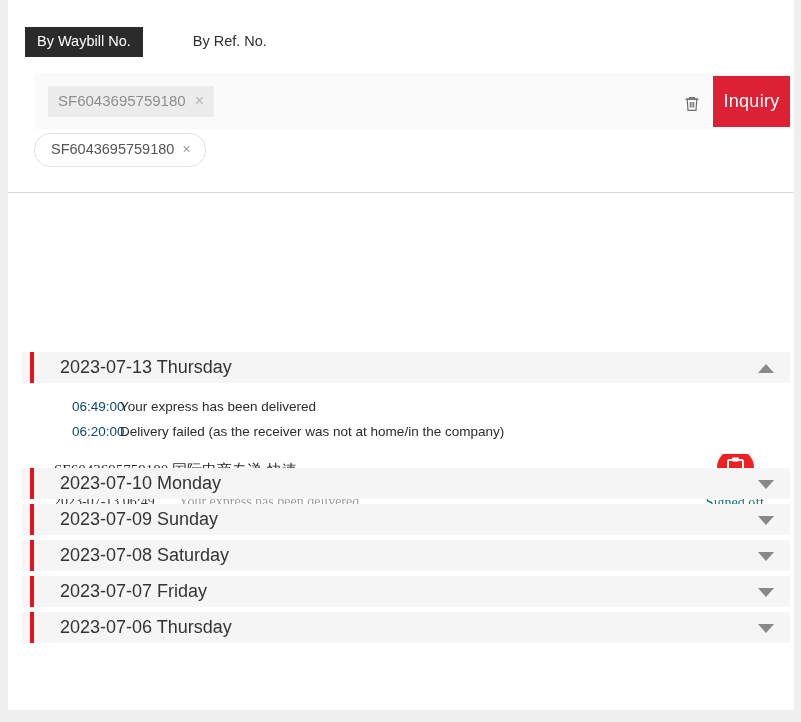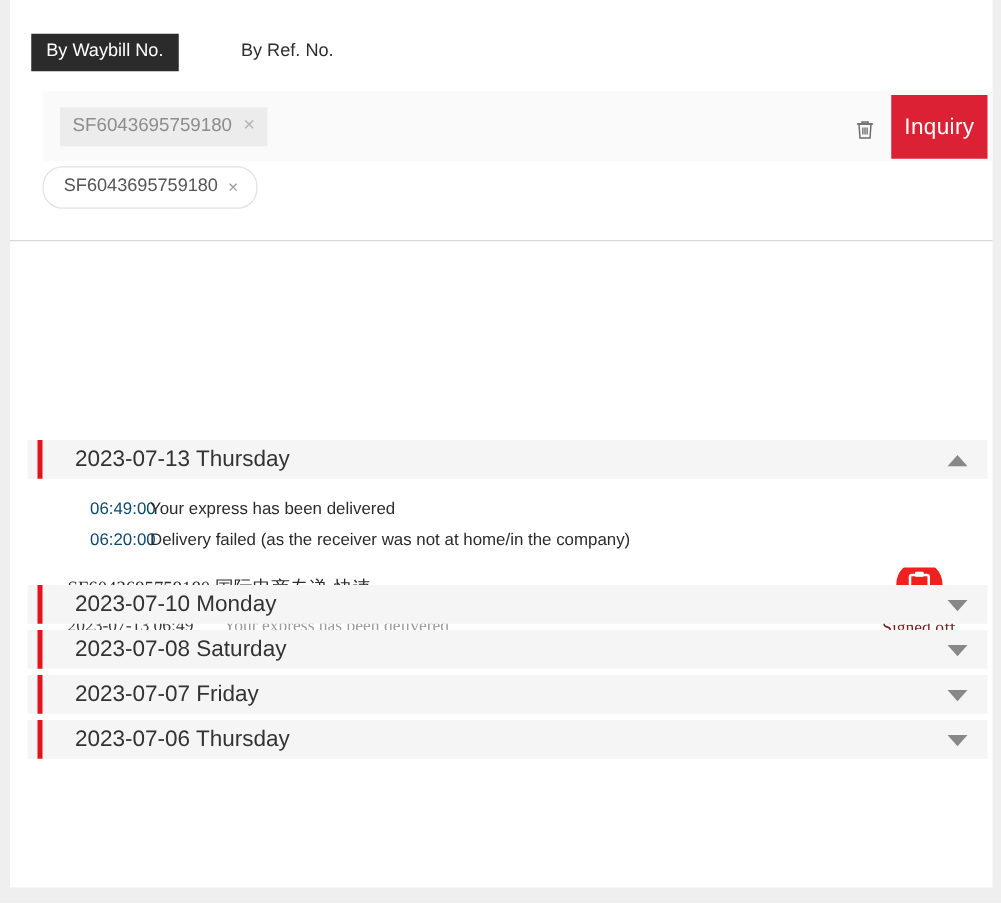--- a/index.html
+++ b/index.html
@@ -220,21 +220,21 @@
     width: 37px;
     height: 37px;
     margin: 0 auto;
     background: #ef2020;
     border-radius: 50%;
     position: relative;
   }
 
   .signed-label {
     margin-top: 9px;
-    color: #7f1d1d;
+    color: #0f766e;
     font-size: 14px;
   }
 
   
   .timeline {
     position: absolute;
     left: 14px;
     top: 352px;
     width: 768px;
   }
@@ -399,20 +399,28 @@
           <div class="day-header">
             <span class="day-bar"></span>
             <span class="day-title">2023-07-10 Monday</span>
             <span class="caret down"></span>
           </div>
           <div class="gap-5"></div>
         </div>
         <div class="day">
           <div class="day-header">
             <span class="day-bar"></span>
+            <span class="day-title">2023-07-09 Sunday</span>
+            <span class="caret down"></span>
+          </div>
+          <div class="gap-5"></div>
+        </div>
+        <div class="day">
+          <div class="day-header">
+            <span class="day-bar"></span>
             <span class="day-title">2023-07-08 Saturday</span>
             <span class="caret down"></span>
           </div>
           <div class="gap-5"></div>
         </div>
         <div class="day">
           <div class="day-header">
             <span class="day-bar"></span>
             <span class="day-title">2023-07-07 Friday</span>
             <span class="caret down"></span>

